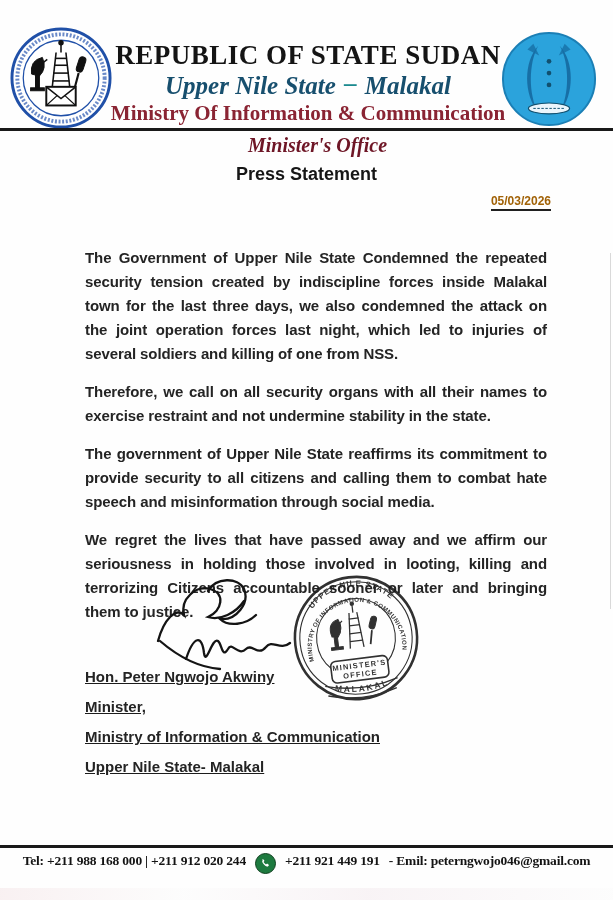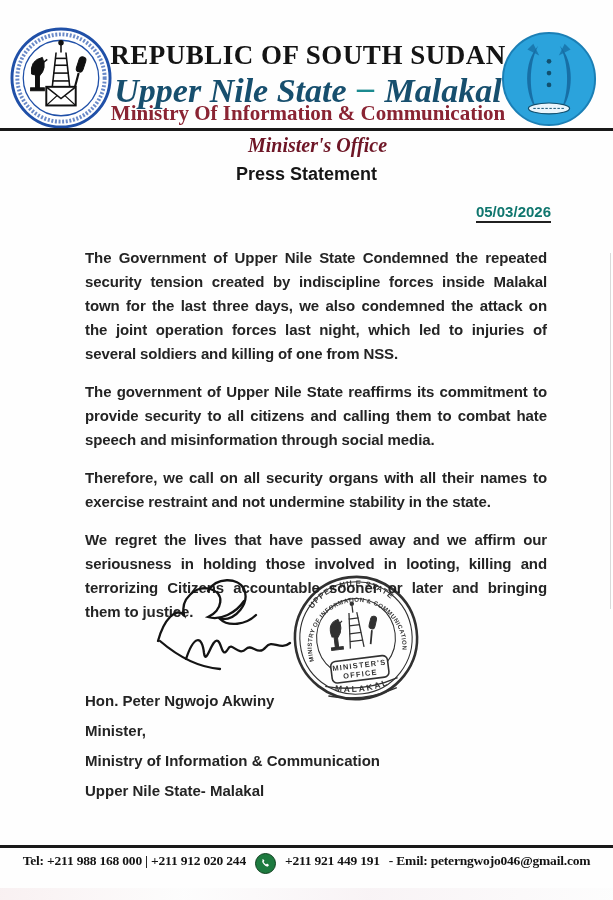--- a/index.html
+++ b/index.html
@@ -10,21 +10,21 @@
   }
   
   .hdr-title{
     position:absolute;left:108px;top:40px;width:400px;text-align:center;
     font-family:"Liberation Serif",serif;font-weight:700;font-size:27px;
     letter-spacing:.5px;color:#141414;
   }
   .hdr-sub{
     position:absolute;left:108px;top:72px;width:400px;text-align:center;
     font-family:"Liberation Serif",serif;font-style:italic;font-weight:700;
-    font-size:34px;color:#174f6e;
+    font-size:25px;color:#174f6e;
   }
   .hdr-sub .sep{color:#1b8a8f;font-style:normal;position:relative;top:-3px;padding:0 2px;}
   .hdr-ministry{
     position:absolute;left:100px;top:101px;width:416px;text-align:center;
     font-family:"Liberation Serif",serif;font-weight:700;font-size:21px;
     color:#8a2433;
   }
   .logo-left{position:absolute;left:9px;top:27px;width:104px;height:102px;}
   .logo-right{position:absolute;left:498px;top:30px;width:102px;height:98px;}
   .rule{position:absolute;left:0;width:613px;height:3px;background:#191919;}
@@ -35,34 +35,34 @@
     position:absolute;left:11px;top:134px;width:613px;text-align:center;
     font-family:"Liberation Serif",serif;font-style:italic;font-weight:700;
     font-size:20px;color:#6e1626;
   }
   .doc-title{
     position:absolute;left:0;top:164px;width:613px;text-align:center;
     font-weight:700;font-size:18px;color:#161616;
   }
   .doc-date{
     position:absolute;right:62px;top:194px;
-    font-weight:700;font-size:15px;color:#0f766e;
-    border-bottom:2px solid #202020;padding-bottom:1px;margin-top:9px;
+    font-weight:700;font-size:12px;color:#a16207;
+    border-bottom:2px solid #202020;padding-bottom:1px;
   }
   
   .body-text{position:absolute;left:85px;top:246px;width:462px;}
   .body-text p{
     margin:0 0 14px 0;text-align:justify;
     font-weight:700;font-size:15px;line-height:24px;color:#242424;
     letter-spacing:-.1px;
   }
   
   .sig-svg{position:absolute;left:150px;top:575px;width:190px;height:110px;}
   .stamp{position:absolute;left:291px;top:572px;width:130px;height:132px;transform:rotate(-7deg);opacity:.9;}
-  .sig-block{position:absolute;left:85px;top:692px;width:420px;}
+  .sig-block{position:absolute;left:85px;top:668px;width:420px;text-decoration:underline;}
   .sig-block p{margin:0 0 12px 0;font-weight:700;font-size:15px;line-height:18px;color:#242424;}
   
   .footer{
     position:absolute;left:0;top:853px;width:613px;
     display:flex;justify-content:center;align-items:flex-start;gap:9px;
     font-family:"Liberation Serif",serif;font-weight:700;font-size:13.5px;
     letter-spacing:-.2px;color:#141414;
   }
   .wa-icon{width:19px;height:19px;border-radius:50%;background:#1d7a3f;
     border:1.5px solid #10401f;display:flex;align-items:center;justify-content:center;flex:0 0 auto;}
@@ -103,21 +103,21 @@
       <line x1="70" y1="47" x2="66" y2="62" stroke-width="2.2"></line>
     </g>
 
     <g>
       <rect x="37" y="61" width="30" height="19" fill="#fff" stroke="#111" stroke-width="2"></rect>
       <path d="M37,61 L52,73 L67,61" fill="none" stroke="#111" stroke-width="1.6"></path>
       <path d="M37,80 L48,70 M67,80 L56,70" fill="none" stroke="#111" stroke-width="1.2"></path>
     </g>
   </svg>
 
-  <div class="hdr-title">REPUBLIC OF SOUTH SUDAN</div>
+  <div class="hdr-title">REPUBLIC OF STATE SUDAN</div>
   <div class="hdr-sub">
     <span>Upper Nile State</span>
     <span class="sep">–</span>
     <span>Malakal</span>
   </div>
   <div class="hdr-ministry">Ministry Of Information &amp; Communication</div>
 
   <svg class="logo-right" viewBox="0 0 100 100">
     <circle cx="50" cy="50" r="47" fill="#2ba3dc" stroke="#1b7fb5" stroke-width="2"></circle>
     <g fill="#176fa6">
@@ -136,22 +136,22 @@
   </svg>
 
   <div class="rule top"></div>
 
   <div class="office-line">Minister's Office</div>
   <div class="doc-title">Press Statement</div>
   <div class="doc-date">05/03/2026</div>
 
   <div class="body-text">
     <p>The Government of Upper Nile State Condemned the repeated security tension created by indiscipline forces inside Malakal town for the last three days, we also condemned the attack on the joint operation forces last night, which led to injuries of several soldiers and killing of one from NSS.</p>
+    <p>Therefore, we call on all security organs with all their names to exercise restraint and not undermine stability in the state.</p>
     <p>The government of Upper Nile State reaffirms its commitment to provide security to all citizens and calling them to combat hate speech and misinformation through social media.</p>
-    <p>Therefore, we call on all security organs with all their names to exercise restraint and not undermine stability in the state.</p>
     <p>We regret the lives that have passed away and we affirm our seriousness in holding those involved in looting, killing and terrorizing Citizens accountable sooner or later and bringing them to justice.</p>
   </div>
 
   <svg class="sig-svg" viewBox="0 0 190 110">
     <g fill="none" stroke="#141414" stroke-width="2.3" stroke-linecap="round">
       <path d="M8,66 C14,44 26,32 34,40 C30,24 46,10 60,14 C76,18 72,36 58,42 C70,46 86,38 94,26"></path>
       <path d="M58,16 C66,2 88,2 94,14 C100,28 86,46 70,44 C78,52 96,50 106,40"></path>
       <path d="M36,84 C44,60 52,60 54,78 C56,92 62,62 68,66 C72,69 72,84 78,74 C82,66 88,82 96,74 C102,68 108,82 116,72 C122,64 130,76 140,68"></path>
       <path d="M10,66 C24,78 44,92 70,94"></path>
     </g>

